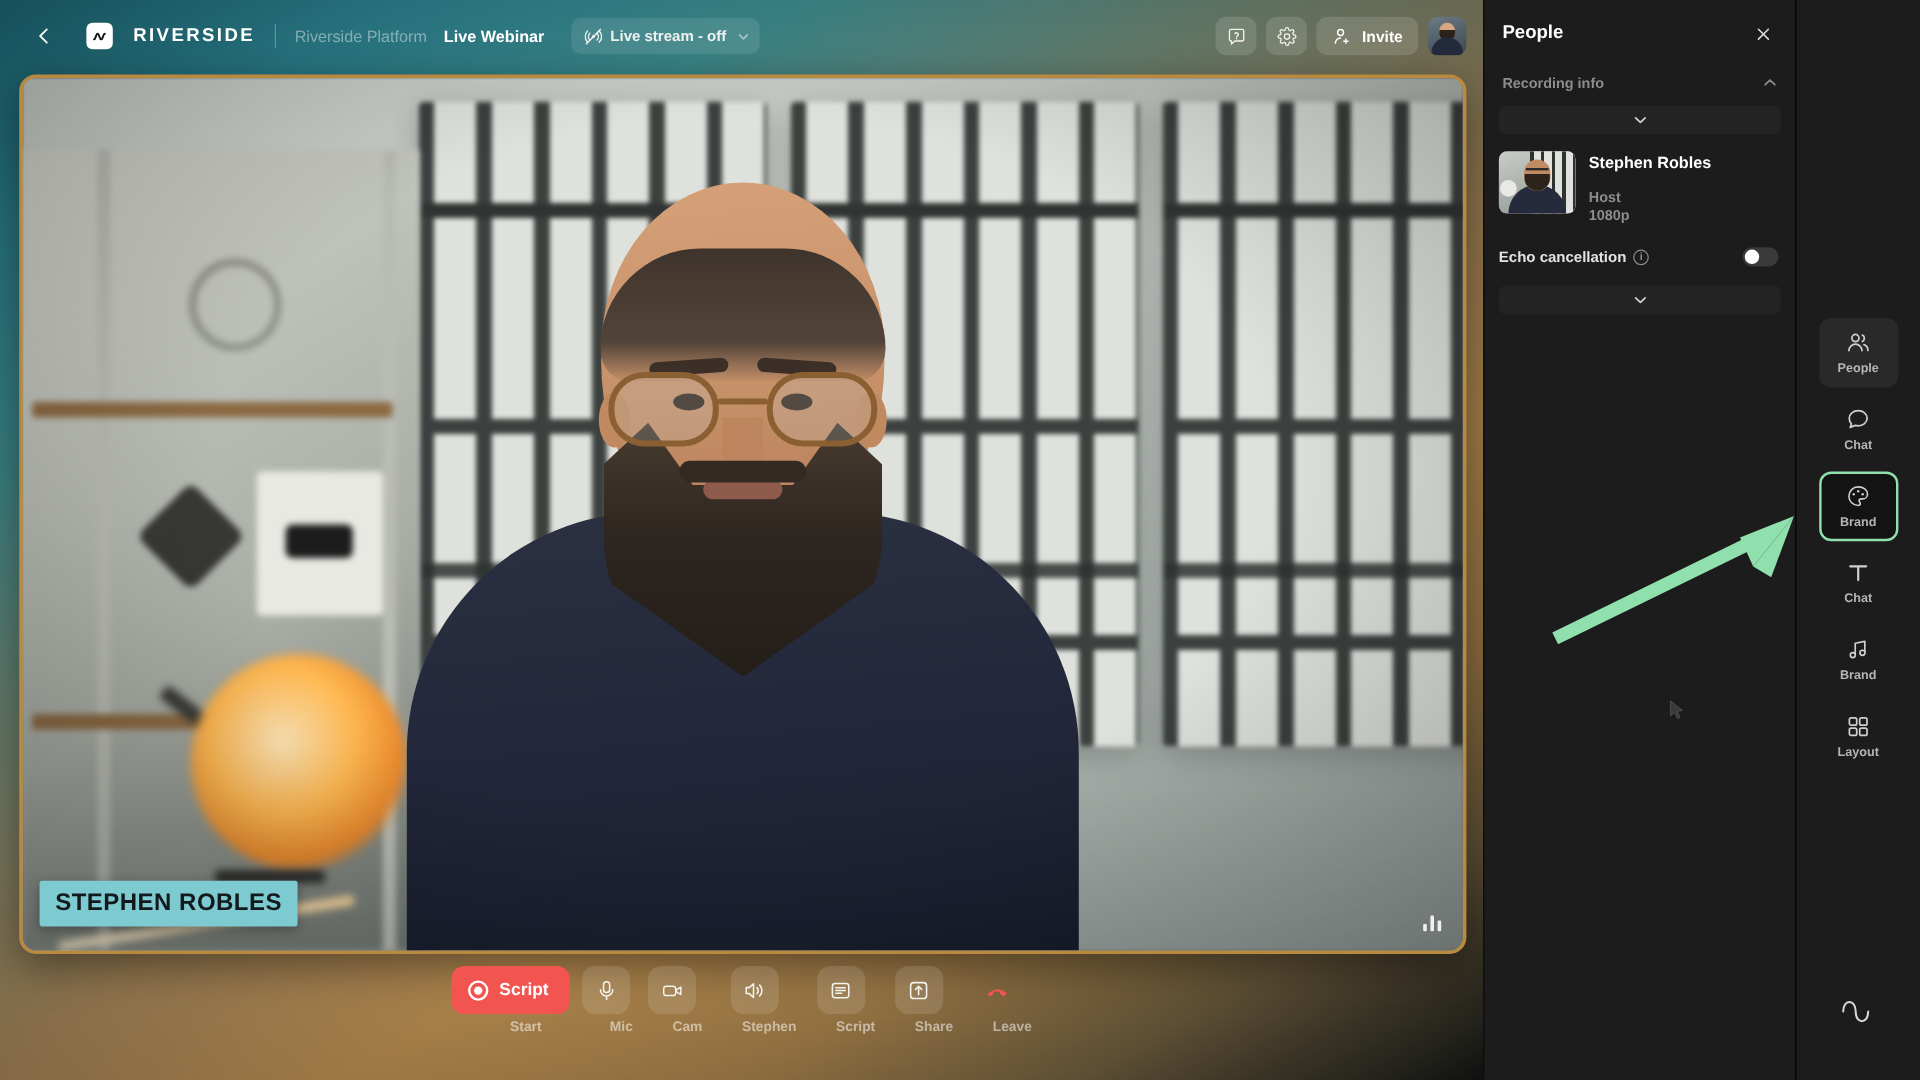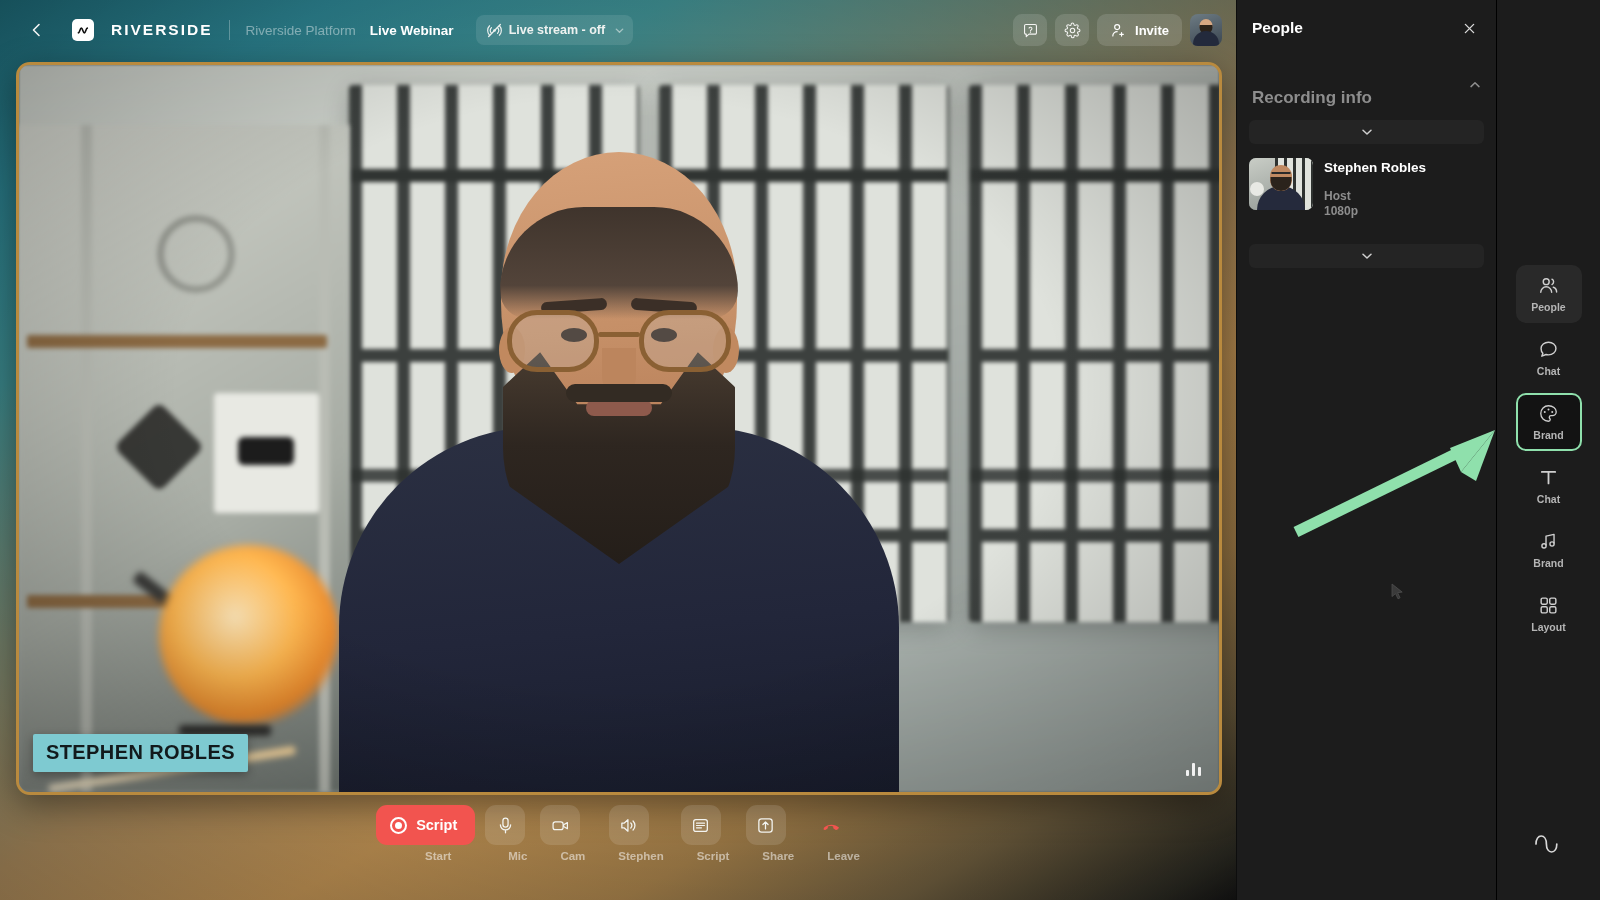--- a/index.html
+++ b/index.html
@@ -356,21 +356,21 @@
   .pp-title{ font-size: 15.5px; font-weight: 700; color:#ffffff; }
   .pp-close{
     margin-left:auto; width:26px; height:26px; border-radius:50%;
     display:flex; align-items:center; justify-content:center;
     color:#d8d8d8; cursor:pointer;
   }
   .pp-section{
     display:flex; align-items:center;
     padding: 6px 14px 8px 15px;
   }
-  .pp-section-label{ font-size: 17px; color: #8d8d8d; font-weight: 700; margin-top: 26px; }
+  .pp-section-label{ font-size: 12px; color: #8d8d8d; font-weight: 700; }
   .pp-section-chev{ margin-left:auto; color:#8d8d8d; cursor:pointer; display:flex; }
   .pp-expander{
     margin: 4px 12px 0;
     height: 24px; border-radius: 6px;
     background: #242424;
     display:flex; align-items:center; justify-content:center;
     color:#cfcfcf; cursor:pointer;
   }
   .pp-person{
     display:flex; gap: 11px; padding: 14px 12px 10px;
@@ -742,20 +742,27 @@
         <div class="t-glass"></div>
       </div>
       <div class="pp-info">
         <span class="pp-name">Stephen Robles</span>
         <span class="pp-role">Host</span>
         <span class="pp-res">1080p</span>
       </div>
     </div>
 
 
+    <div class="pp-echo">
+      <span class="pp-echo-label">Echo cancellation</span>
+      <span class="pp-echo-info">i</span>
+      <div class="pp-toggle">
+        <div class="kn"></div>
+      </div>
+    </div>
 
     <div class="pp-expander" style="margin-top:16px">
       <svg width="14" height="14" viewBox="0 0 14 14" fill="none">
         <path d="M3 5.2L7 9l4-3.8" stroke="currentColor" stroke-width="1.5" stroke-linecap="round" stroke-linejoin="round"></path>
       </svg>
     </div>
   </div>
 
   <div id="rail">
 

